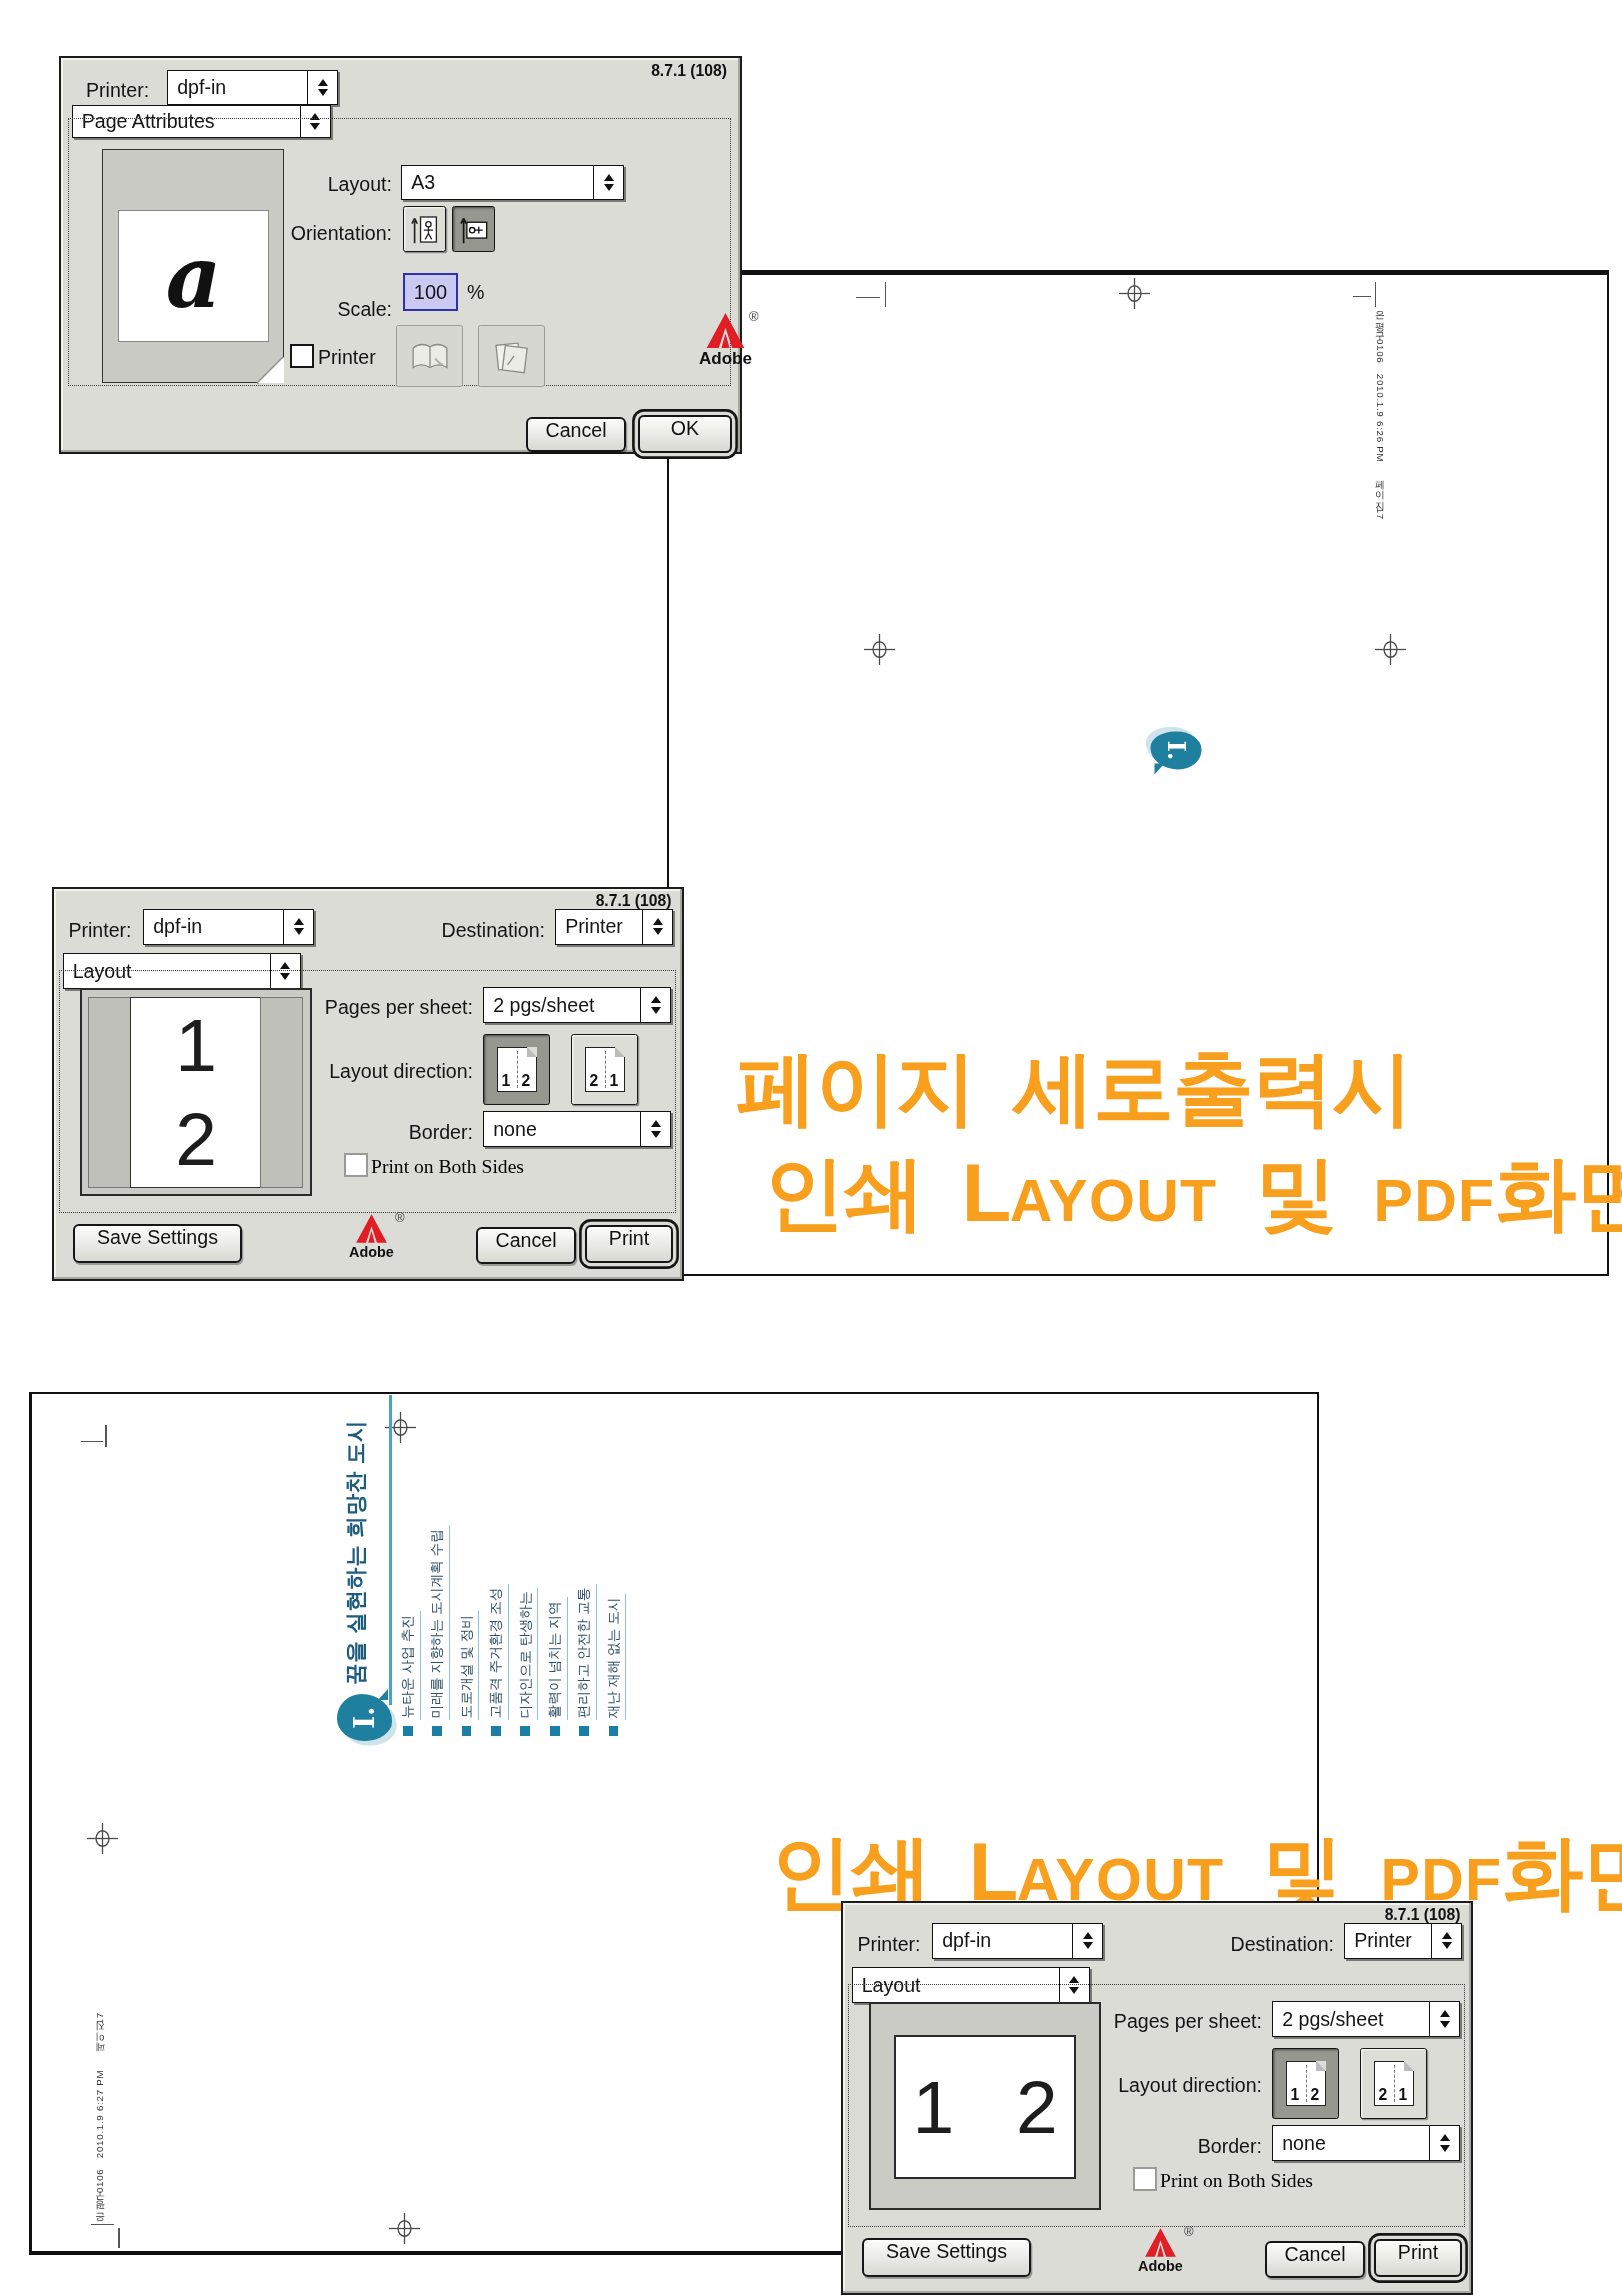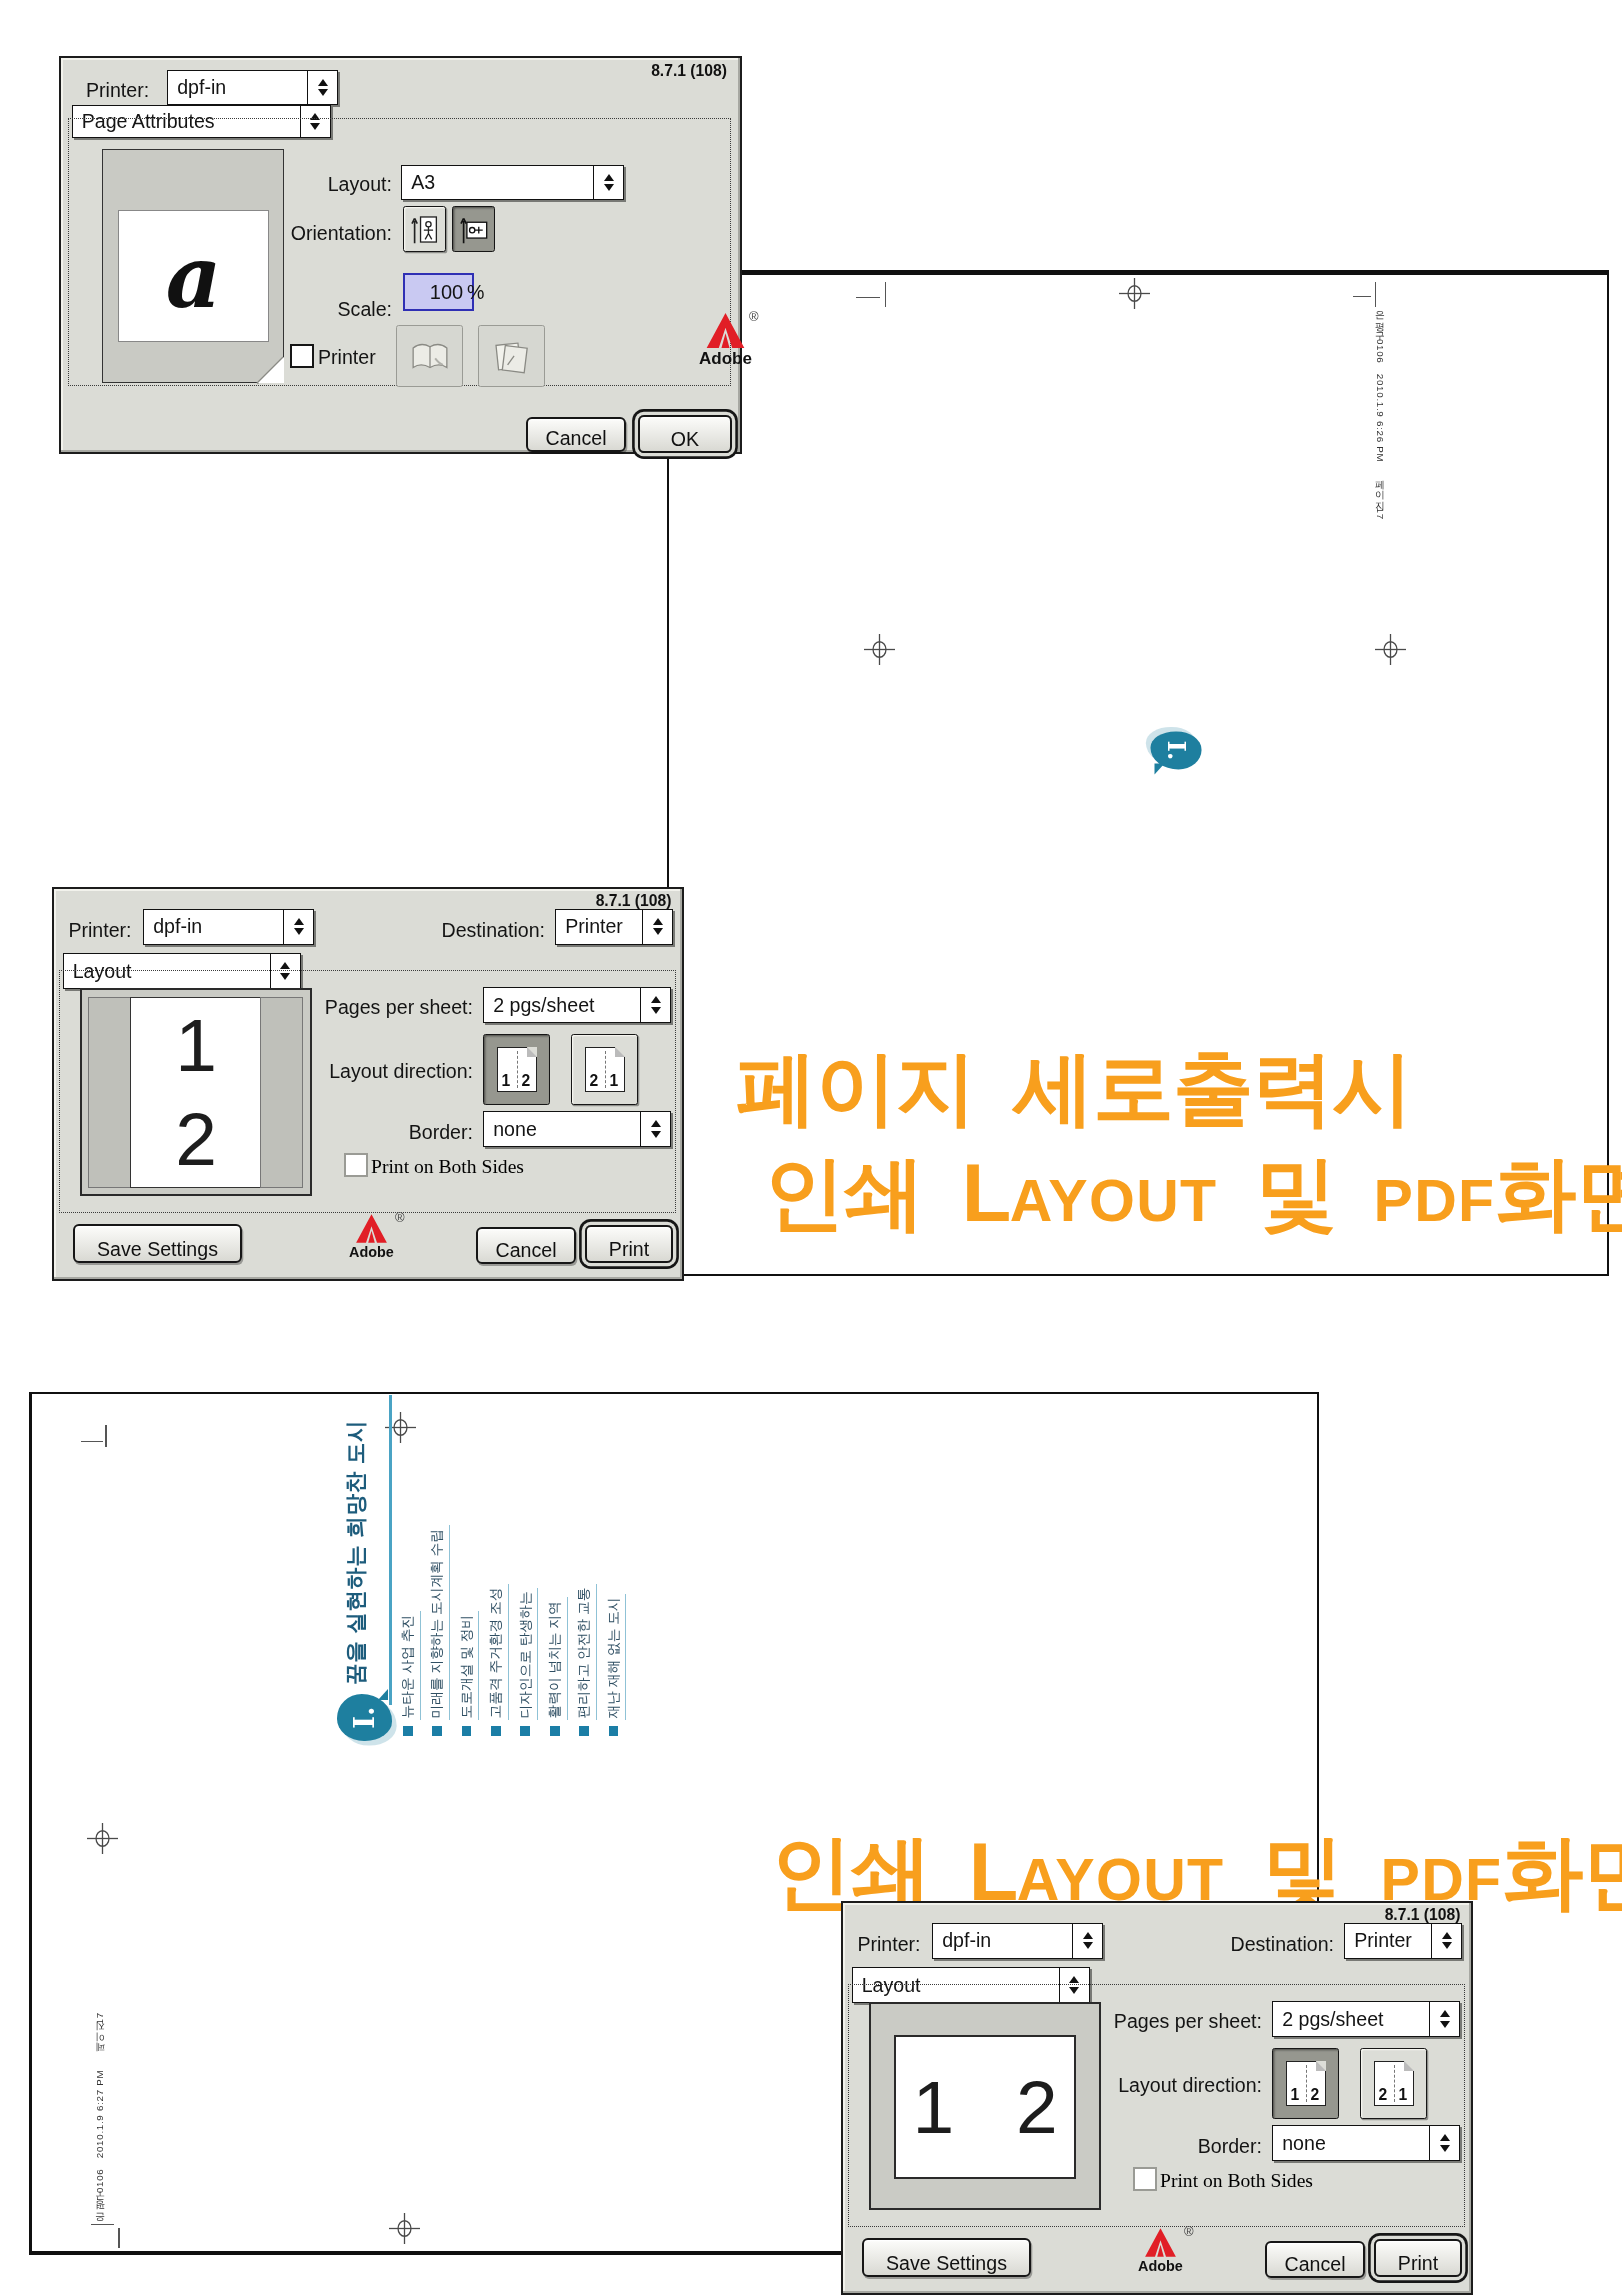--- a/index.html
+++ b/index.html
@@ -57,21 +57,21 @@
   .lbl.dis{color:#000000;font-family:Liberation Serif, serif;}
   .popup{position:absolute;background:#fff;border:1.3px solid #111;box-shadow:2px 2px 0 rgba(0,0,0,.45);
     display:flex;align-items:center;font-size:19.6px;}
   .popup .val{padding-left:9.2px;flex:1 1 auto;white-space:nowrap;overflow:hidden;}
   .popup .arrows{width:29px;align-self:stretch;border-left:1.3px solid #111;display:flex;flex-direction:column;
     align-items:center;justify-content:center;gap:3.3px;background:#fff;flex:0 0 auto;}
   .tri-up{width:0;height:0;border-left:5.9px solid transparent;border-right:5.9px solid transparent;border-bottom:7.2px solid #111;}
   .tri-down{width:0;height:0;border-left:5.9px solid transparent;border-right:5.9px solid transparent;border-top:7.2px solid #111;}
   .group{position:absolute;border:1.3px dotted #3a3a3a;}
   .btn{position:absolute;background:linear-gradient(#fcfcfa,#d9d9d3);border:2px solid #161616;border-radius:5.9px;
-    display:flex;align-items:flex-end;justify-content:center;font-size:19.6px;color:#111;
+    display:flex;align-items:flex-start;justify-content:center;font-size:19.6px;color:#111;
     box-shadow:inset 0 1.3px 0 #fff,1.3px 2px 0 rgba(0,0,0,.3);}
   .btn.default{box-shadow:0 0 0 3.3px #DBDCD6,0 0 0 5.9px #161616,inset 0 1.3px 0 #fff;}
   .checkbox{position:absolute;width:19.6px;height:19.6px;background:#fff;border:2px solid #161616;}
   .checkbox.dis{border-color:#9a9b95;}
   .iconbtn{position:absolute;border:1.3px solid #161616;background:#DCDDD7;border-radius:2.6px;
     box-shadow:inset 1.3px 1.3px 0 #f4f4ee,1.3px 1.3px 0 rgba(0,0,0,.35);display:flex;align-items:center;justify-content:center;}
   .iconbtn.selected{background:#96978F;box-shadow:inset 1.3px 1.3px 2px rgba(0,0,0,.45);}
   .iconbtn.dis{border-color:#9a9b95;box-shadow:none;background:#D6D7D1;}
   .mini-page{position:relative;width:38px;height:43px;background:#fff;border:1.3px solid #222;}
   .mini-page .foldc{position:absolute;top:-1.3px;right:-1.3px;width:0;height:0;
@@ -279,21 +279,21 @@
       <svg width="29" height="33" viewBox="0 0 44 50">
         <path d="M7 46 V12 M7 8 l-4 8 M7 8 l4 8" stroke="#111" stroke-width="2.5" fill="none"></path>
         <rect x="12" y="14" width="30" height="24" fill="#fff" stroke="#111" stroke-width="2"></rect>
         <circle cx="20" cy="26" r="4" fill="none" stroke="#111" stroke-width="2"></circle>
         <path d="M24 26 h12 M30 21 v10" stroke="#111" stroke-width="2" fill="none"></path>
       </svg>
     </div>
 
     <div class="lbl r" style="left:209px;top:240px;width:122px;">Scale:</div>
     <div style="position:absolute;left:342px;top:215px;width:51px;height:34px;background:#C9C9F2;border:2.6px solid #2F2FB4;
-                display:flex;align-items:center;justify-content:center;font-size:20px;padding-left:16px;">
+                display:flex;align-items:center;justify-content:center;font-size:20px;">
       <span>100</span>
     </div>
     <div class="lbl" style="left:406px;top:223px;">%</div>
 
     <div class="checkbox" style="left:229px;top:286px;"></div>
     <div class="lbl" style="left:257px;top:288px;">Printer</div>
 
     <div class="iconbtn dis" style="left:335px;top:267px;width:65px;height:60px;">
       <svg width="42" height="35" viewBox="0 0 64 54">
         <path d="M6 44 L6 14 Q18 4 32 12 Q46 4 58 14 L58 44 Q46 36 32 44 Q18 36 6 44 Z" fill="#ECECE6" stroke="#8a8a84" stroke-width="2"></path>

